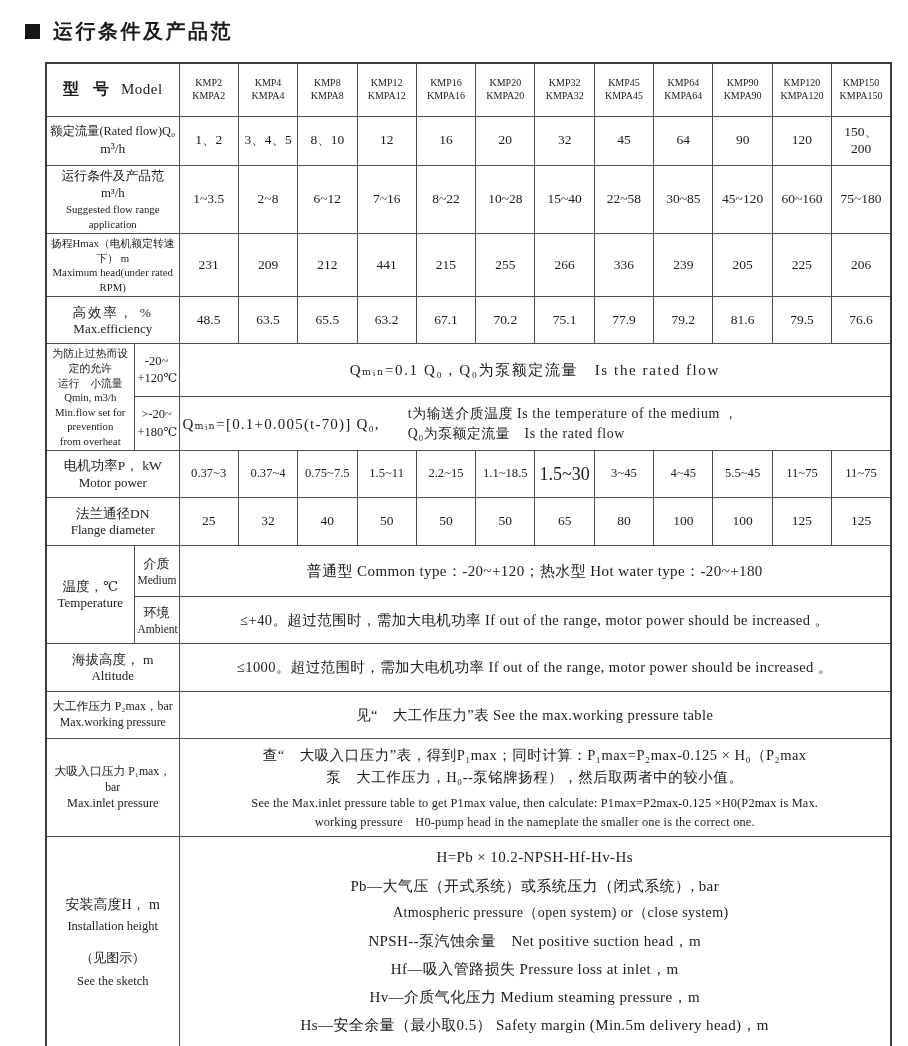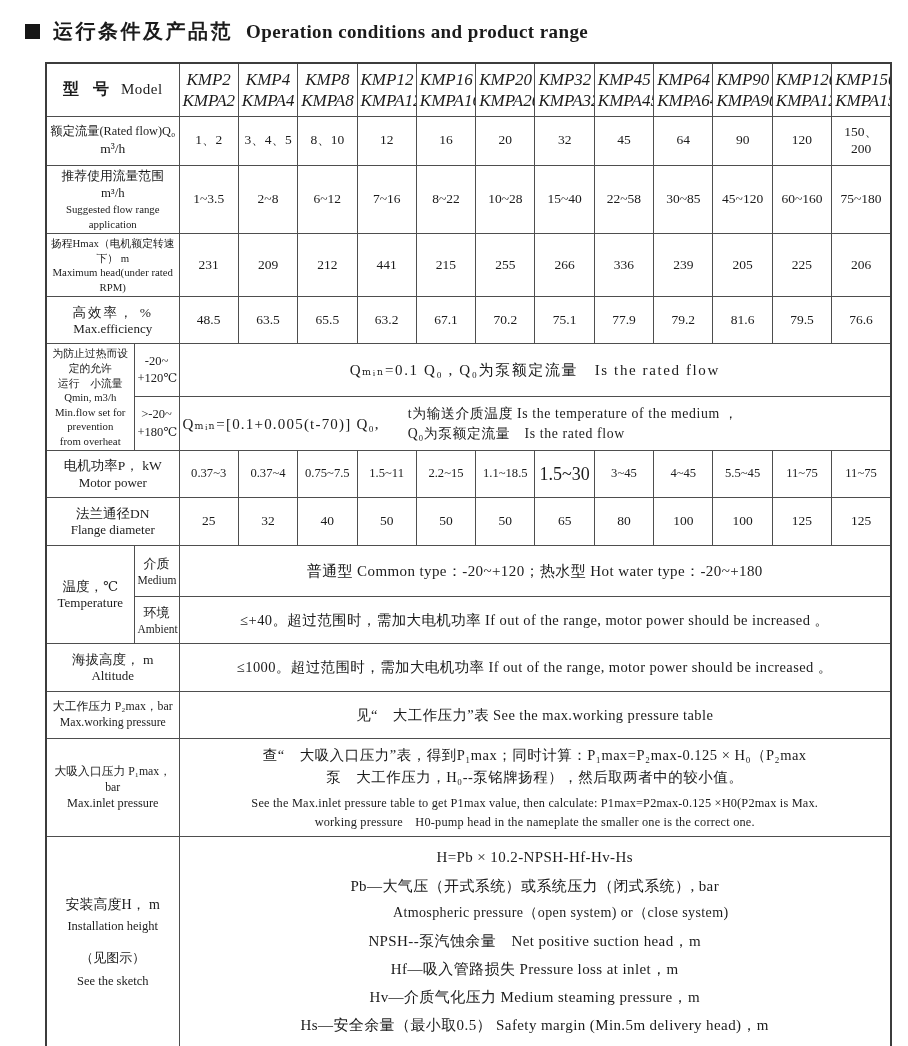--- a/index.html
+++ b/index.html
@@ -21,21 +21,21 @@
   .spec td{border:1.5px solid #4e4e4e;vertical-align:middle;text-align:center;padding:2px 3px;box-sizing:border-box;overflow:hidden;}
 
   .cn{display:block;font-size:13.5px;line-height:1.3;white-space:pre-line;}
   .en{display:block;font-size:12px;line-height:1.25;white-space:pre-line;}
   .sm .cn{font-size:10.8px;line-height:1.35;}
   .sm .en{font-size:10.8px;line-height:1.35;}
 
   .mh-cn{font-size:16px;font-weight:bold;letter-spacing:5px;}
   .mh-en{font-size:15px;margin-left:7px;letter-spacing:.5px;}
 
-  .model{font-size:17px;line-height:1.25;white-space:pre-line;font-style:italic;}
+  .model{font-size:10px;line-height:1.25;white-space:pre-line;}
   .val{font-size:13.5px;line-height:1.25;white-space:pre-line;}
   .range{font-size:12.5px;line-height:1.4;white-space:pre-line;}
 
   .txt{text-align:left;padding-left:17px;font-size:14.5px;letter-spacing:.4px;}
   .sp{letter-spacing:1.6px;}
 
   .flexrow{display:flex;align-items:center;gap:28px;}
   .fml{font-size:15px;letter-spacing:1.2px;white-space:nowrap;text-align:right;}
   .fnote{font-size:13.8px;text-align:left;line-height:1.45;letter-spacing:.6px;}
 
@@ -58,21 +58,20 @@
   .subl .en{font-size:11.5px;}
 </style>
 </head>
 <body>
 
 <div class="page">
 
   <div class="title">
     <span class="sq"></span>
     <span class="t-cn">运行条件及产品范</span>
-    <span class="t-en">Operation conditions and product range</span>
   </div>
 
   <table class="spec">
     <colgroup>
       <col style="width:88px">
         <col style="width:45px">
       <col style="width:59.33px">
         <col style="width:59.33px">
         <col style="width:59.33px">
         <col style="width:59.33px">
@@ -132,21 +131,21 @@
       <td class="val">45</td>
       <td class="val">64</td>
       <td class="val">90</td>
       <td class="val">120</td>
       <td class="val">150、
 200</td>
     </tr>
 
     <tr style="height:48px">
       <td colspan="2" class="sm">
-        <span class="cn" style="font-size:12.8px">推荐使用流量范围 m³/h</span>
+        <span class="cn" style="font-size:12.8px">运行条件及产品范 m³/h</span>
         <span class="en">Suggested flow range application</span>
       </td>
       <td class="val">1~3.5</td>
       <td class="val">2~8</td>
       <td class="val">6~12</td>
       <td class="val">7~16</td>
       <td class="val">8~22</td>
       <td class="val">10~28</td>
       <td class="val">15~40</td>
       <td class="val">22~58</td>

